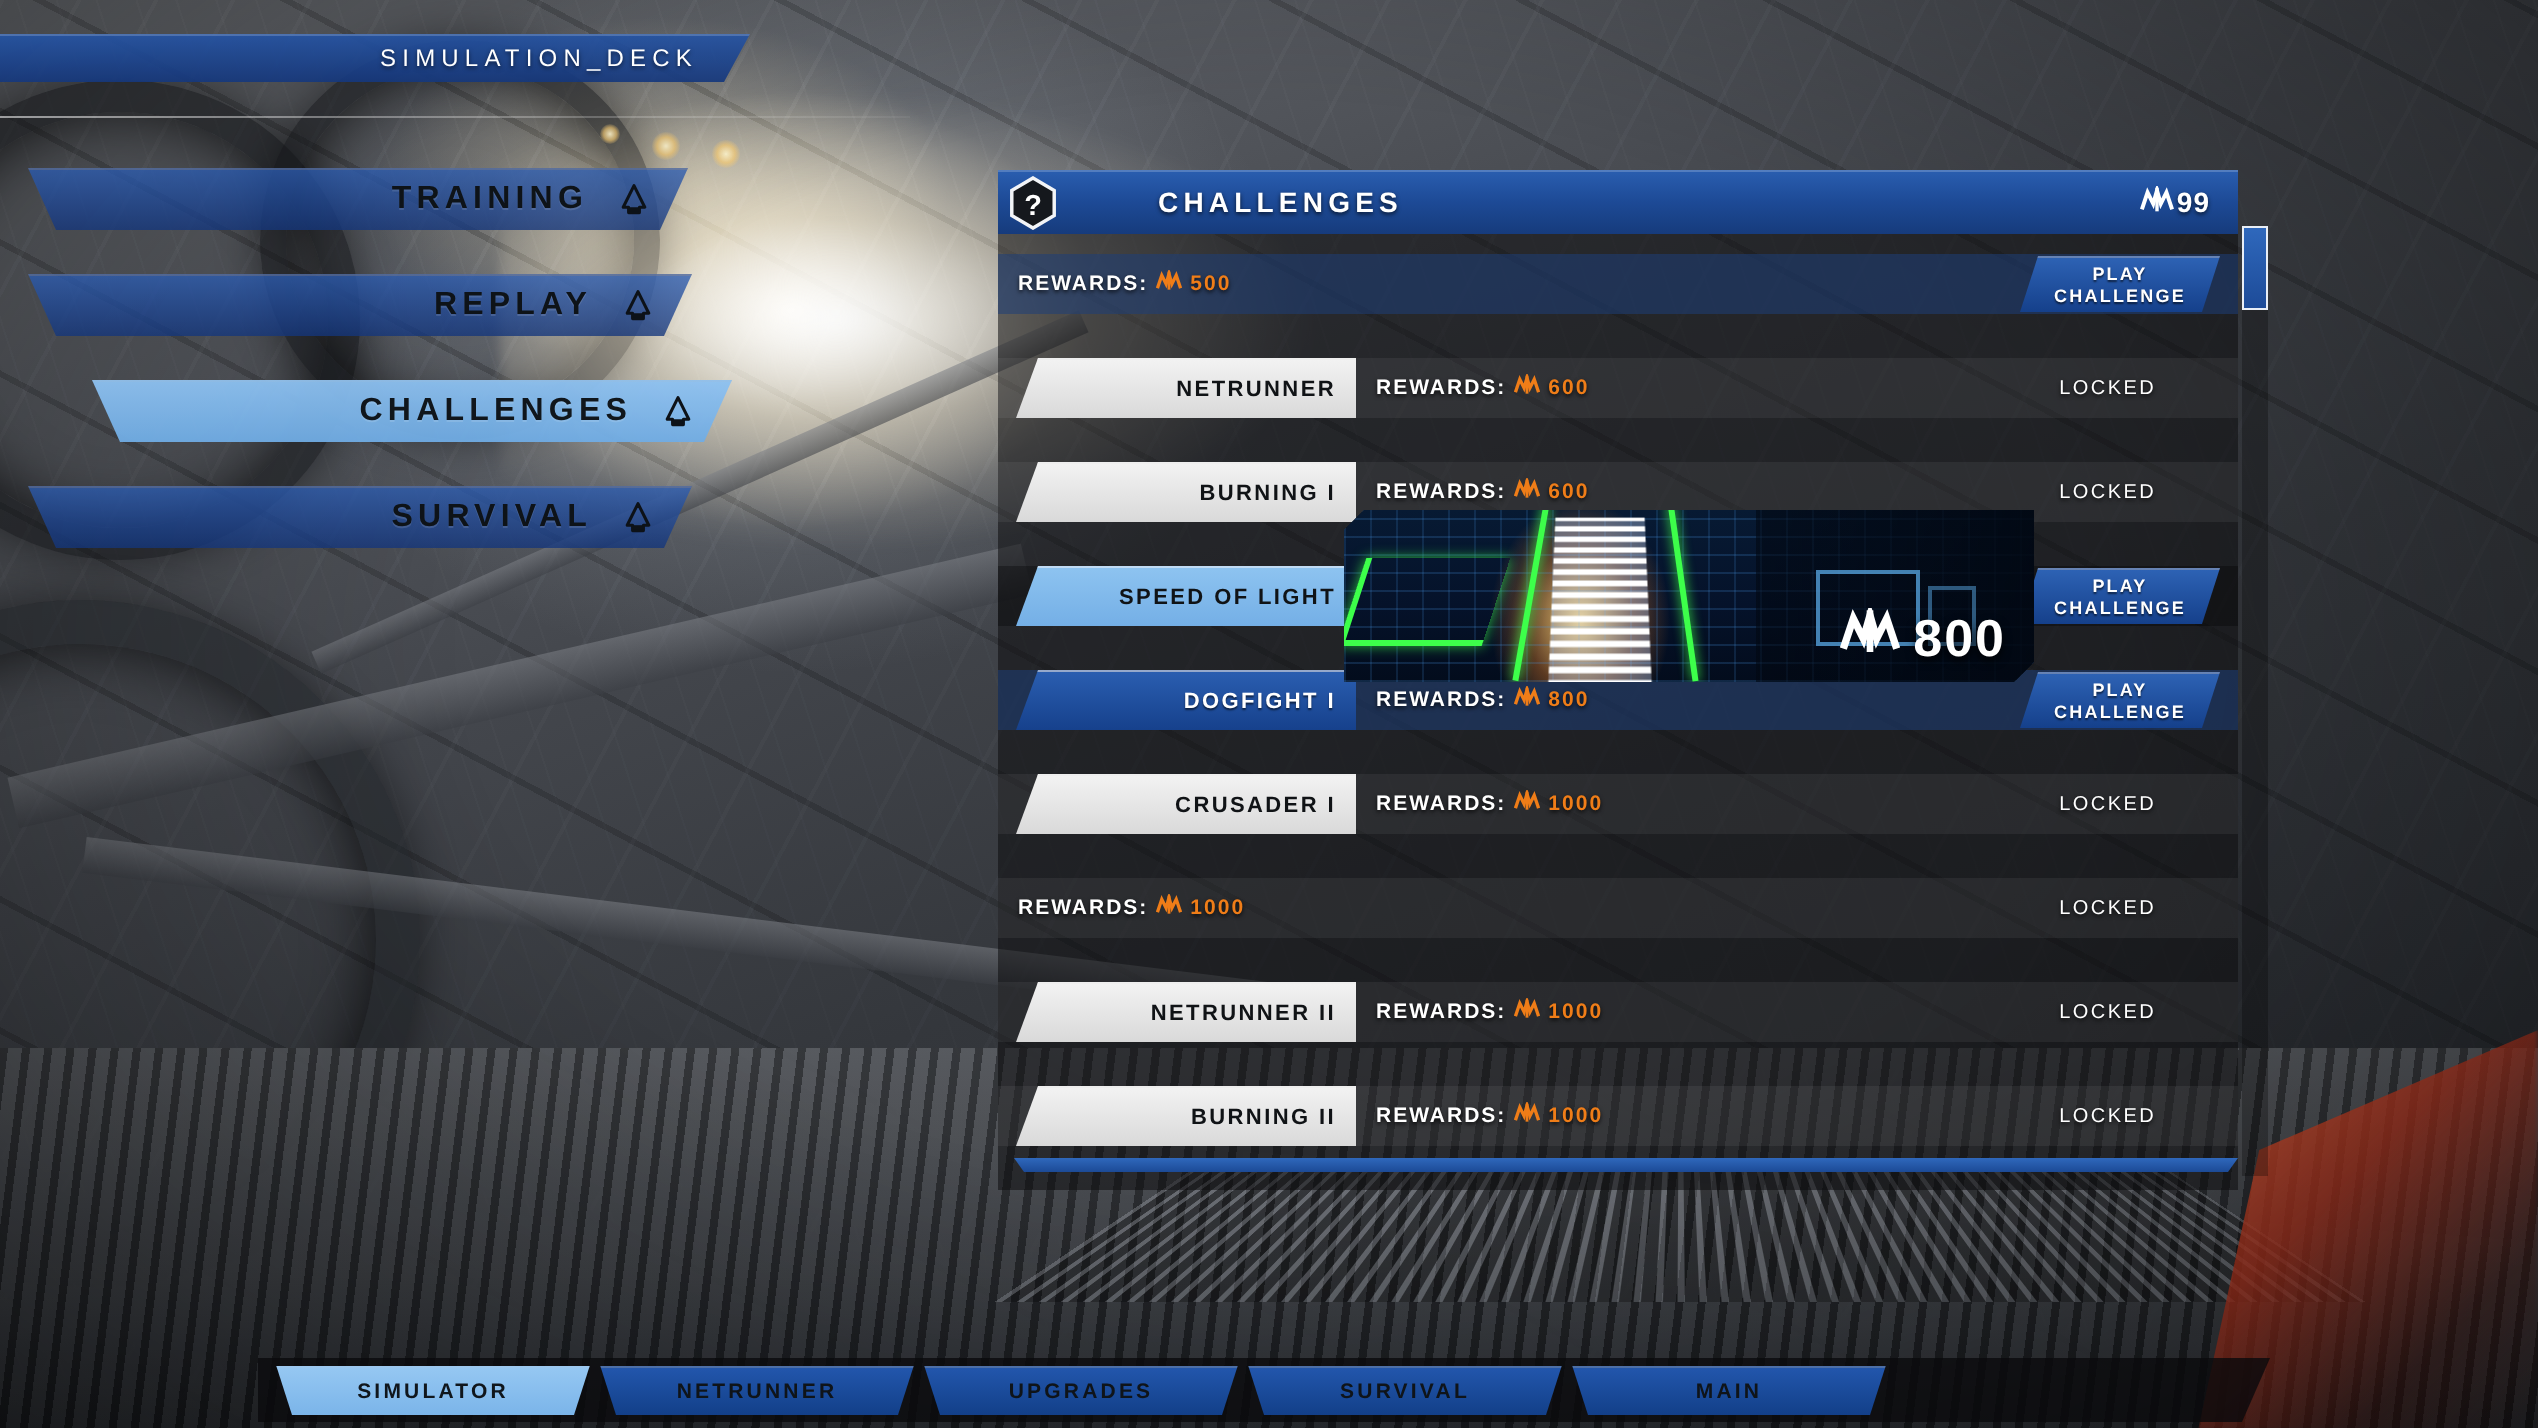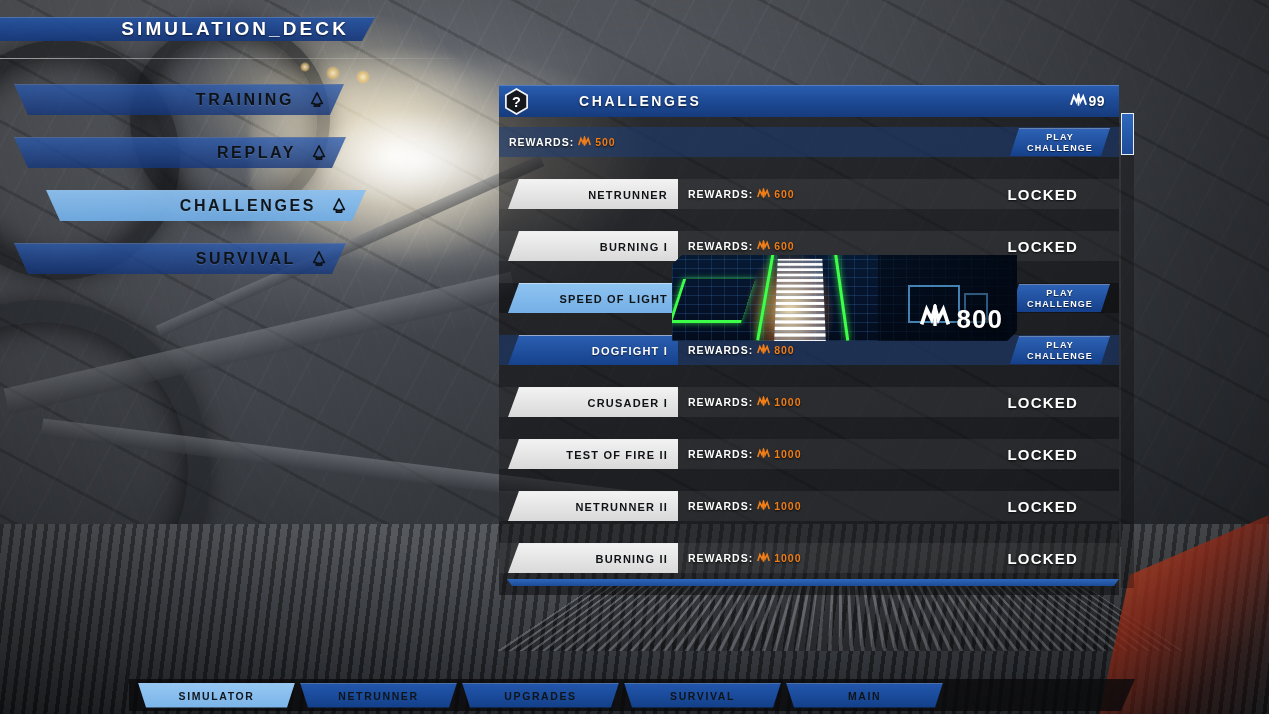--- a/index.html
+++ b/index.html
@@ -81,21 +81,21 @@
   
   #title-bar{
     position:absolute; left:0; top:17px; width:375px; height:24px;
     background:linear-gradient(180deg, rgba(37,84,164,0.92), rgba(22,56,124,0.92));
     clip-path:polygon(0 0, 100% 0, calc(100% - 13px) 100%, 0 100%);
     display:flex; align-items:center; justify-content:flex-end;
     padding-right:26px;
     box-shadow:0 1px 0 rgba(255,255,255,0.18) inset;
   }
   #title-bar .txt{
-    font-size:19px; letter-spacing:3.1px; font-weight:bold; color:#ffffff;
+    font-size:12px; letter-spacing:3.1px; font-weight:normal; color:#ffffff;
     text-shadow:0 1px 2px rgba(0,0,0,0.6);
   }
   #title-rule{
     position:absolute; left:0; top:58px; width:455px; height:1px;
     background:linear-gradient(90deg, rgba(255,255,255,0.55), rgba(255,255,255,0.05));
   }
 
   
   #sidebar{ position:absolute; left:0; top:84px; width:375px; }
   .nav-btn{
@@ -174,21 +174,21 @@
   .rewards{
     margin-left:10px; font-size:10.5px; letter-spacing:1px; font-weight:bold;
     display:flex; align-items:center; gap:4px; color:#ffffff;
     text-shadow:0 1px 2px rgba(0,0,0,.8);
   }
   .rewards .amt{ color:#ef7d18; }
   .rewards .cur{ color:#ef7d18; }
 
   .action{ margin-left:auto; margin-right:7px; flex:0 0 auto; }
   .locked{
-    font-size:15px; letter-spacing:1.2px; font-weight:bold; color:#ffffff;
+    font-size:10px; letter-spacing:1.2px; font-weight:normal; color:#ffffff;
     margin-right:34px; text-shadow:0 1px 2px rgba(0,0,0,.8);
   }
   .play-btn{
     width:100px; height:28px; margin-right:2px;
     background:linear-gradient(180deg,#2d62b4,#15408b);
     clip-path:polygon(9px 0, 100% 0, calc(100% - 9px) 100%, 0 100%);
     display:flex; flex-direction:column; align-items:center; justify-content:center;
     line-height:11px; cursor:pointer;
     border-top:1px solid rgba(255,255,255,0.35);
   }
@@ -485,23 +485,20 @@
             </svg>
         </span>
         <span class="amt">1000</span>
       </div>
       <div class="action">
         <div class="locked">LOCKED</div>
       </div>
     </div>
 
     <div class="row" style="top:322px;">
-      <div class="plate light">
-        <span class="pt">TEST OF FIRE II</span>
-      </div>
       <div class="rewards">
         <span>REWARDS:</span>
         <span class="cur">
           <svg viewBox="0 0 18 14" width="13" height="11">
               <path d="M1 12 L4 3 L7 9 L9 2 L11 9 L14 3 L17 12" fill="none" stroke="#ef7d18" stroke-width="2.3"></path>
               <path d="M9 0.5 L9 13" stroke="#ef7d18" stroke-width="2"></path>
             </svg>
         </span>
         <span class="amt">1000</span>
       </div>

